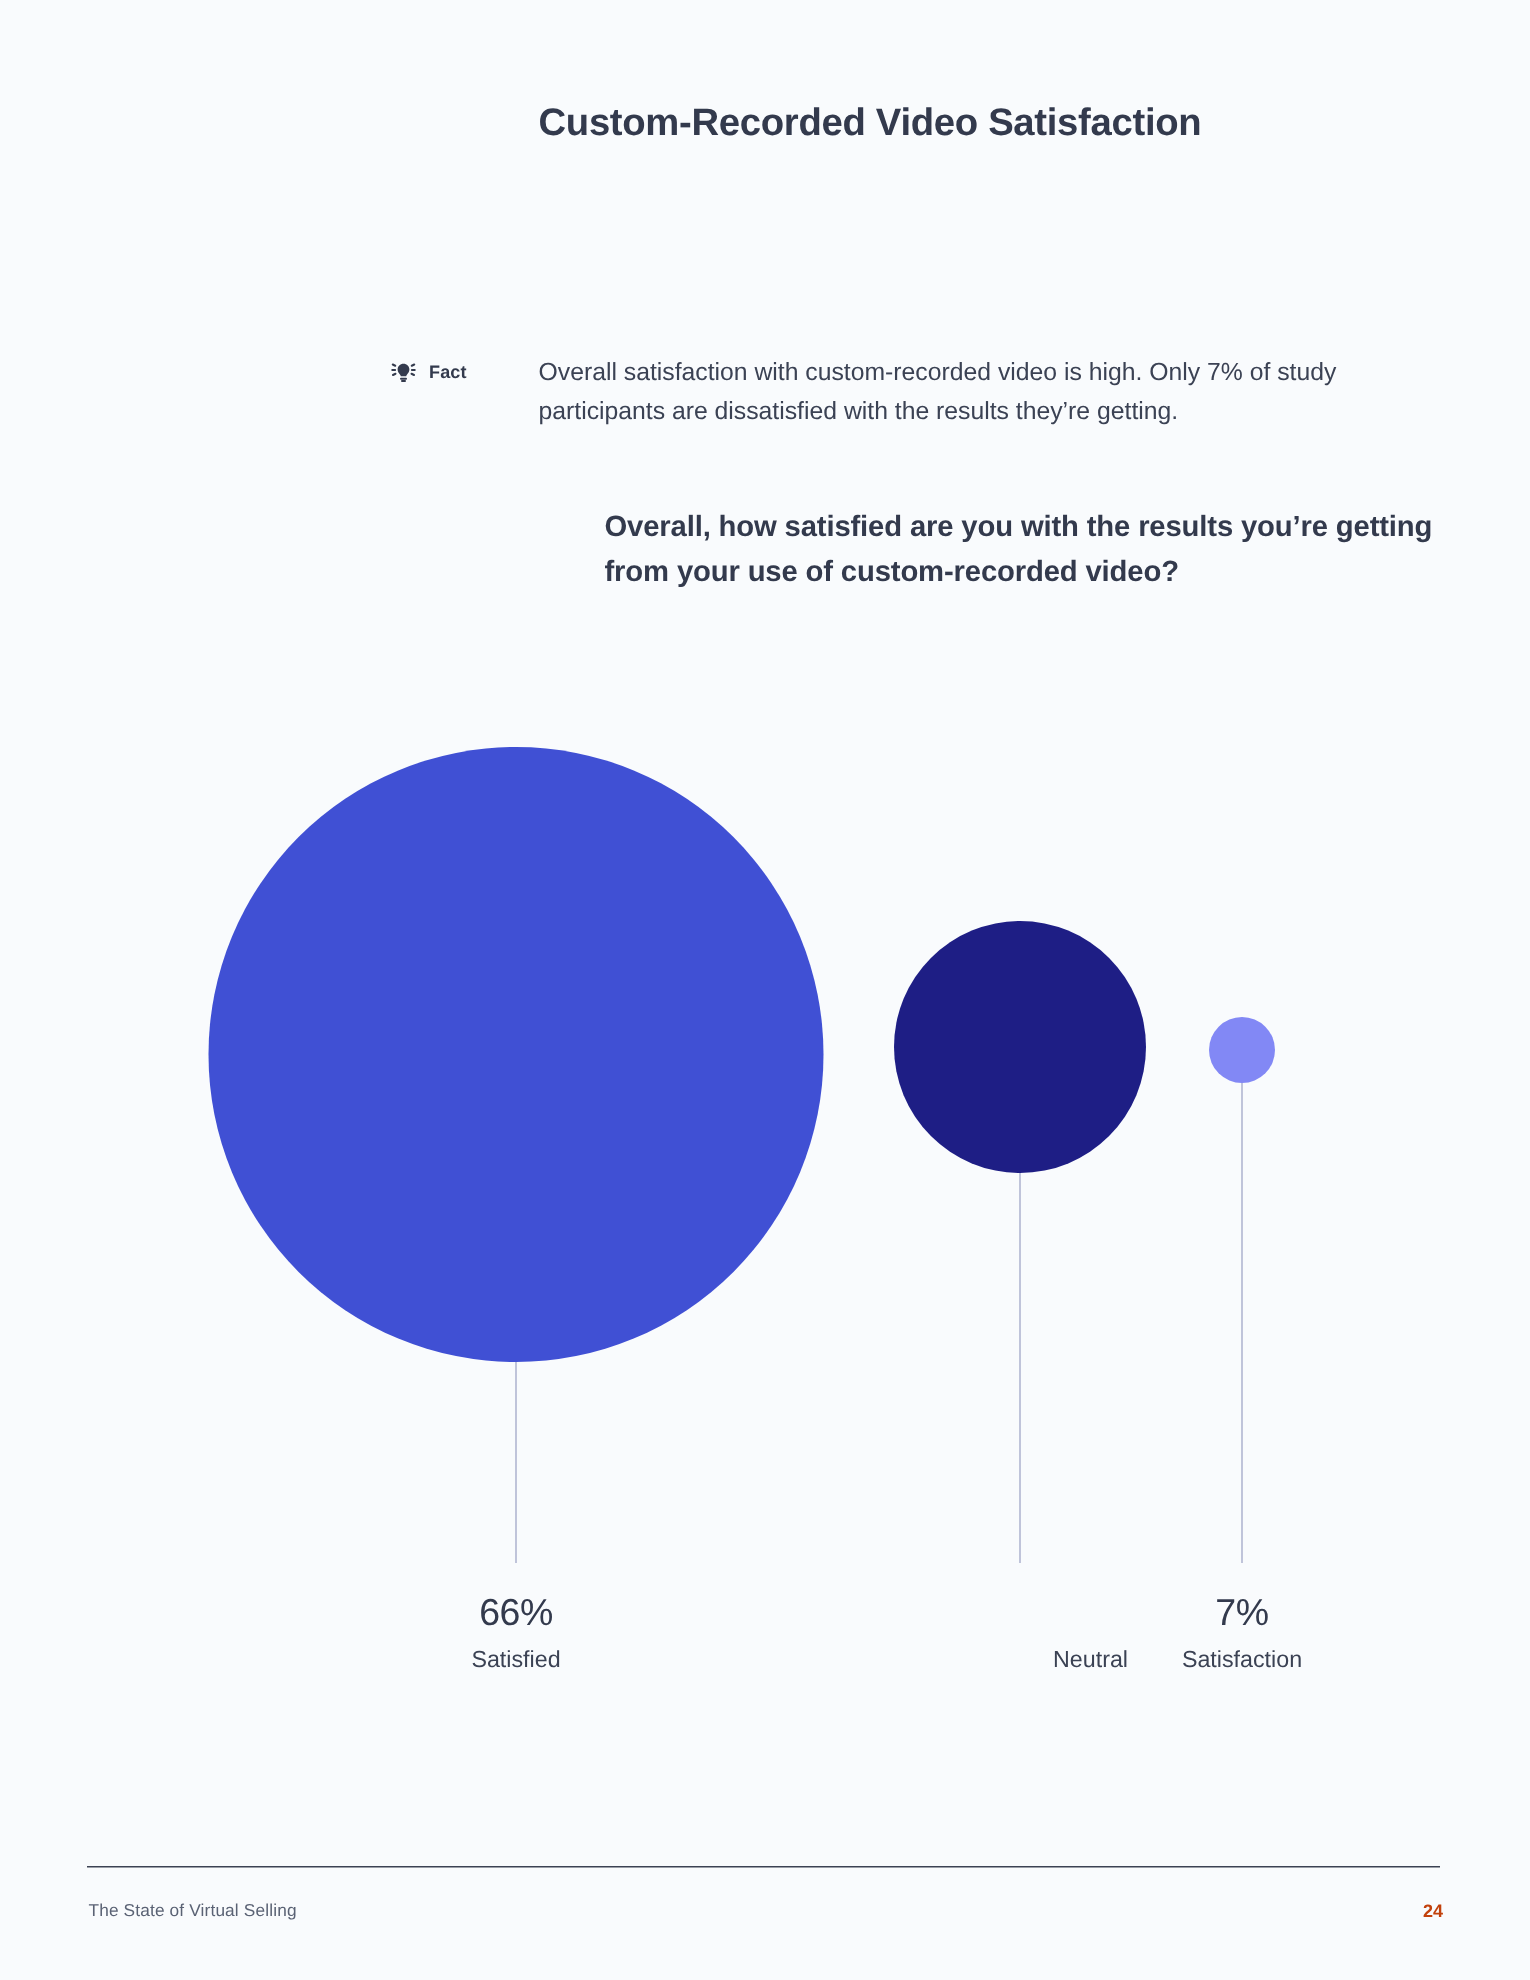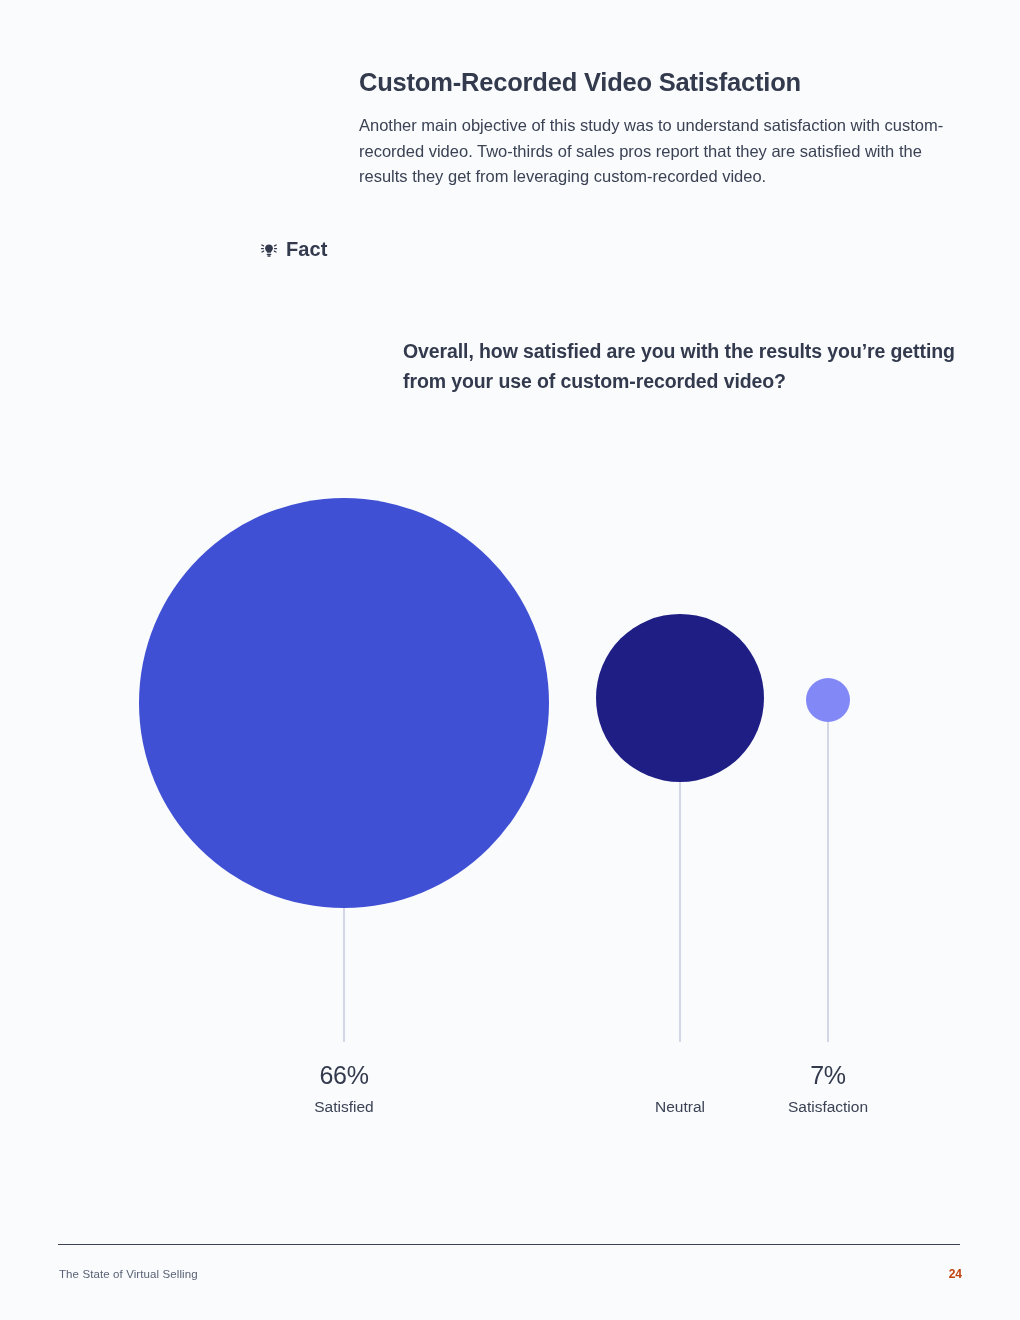--- a/index.html
+++ b/index.html
@@ -60,21 +60,21 @@
     flex: 0 0 100px;
     padding-top: 2px;
   }
   .fact-icon {
     width: 20px;
     height: 20px;
     display: block;
     flex: 0 0 20px;
   }
   .fact-label {
-    font-size: 20px;
+    font-size: 12px;
     font-weight: bold;
     color: #333a4d;
     margin-left: 7px;
     letter-spacing: 0.1px;
   }
   .fact-text {
     font-size: 16.5px;
     line-height: 25.5px;
     color: #3b4254;
     width: 560px;
@@ -117,21 +117,21 @@
   .bubble-label {
     position: absolute;
     font-size: 15.5px;
     color: #3b4254;
     text-align: center;
   }
 
   .g1-value { left: 244px; top: 1061px; width: 200px; }
   .g1-label { left: 244px; top: 1098px; width: 200px; }
   .g2-value { left: 580px; top: 1061px; width: 200px; }
-  .g2-label { left: 580px; top: 1098px; width: 200px; }
+  .g2-label { left: 552px; top: 1098px; width: 200px; text-align: right; }
   .g3-value { left: 728px; top: 1061px; width: 200px; }
   .g3-label { left: 728px; top: 1098px; width: 200px; }
 
   
   .footer-rule {
     position: absolute;
     left: 58px;
     top: 1244px;
     width: 902px;
     height: 1px;
@@ -155,40 +155,40 @@
     color: #c2410c;
   }
 </style>
 </head>
 <body>
 
 <div class="page">
 
   <div class="content-col">
     <h1 class="page-title">Custom-Recorded Video Satisfaction</h1>
-    <p class="intro-para">Another main objective of this study was to understand satisfaction with custom-recorded video. Two-thirds of sales pros report that they are satisfied with the results they get from leveraging custom-recorded video.</p>
   </div>
 
   <div class="fact-row">
     <div class="fact-tag">
       <svg class="fact-icon" viewBox="0 0 24 24">
         <g fill="none" stroke="#333a4d" stroke-width="1.6" stroke-linecap="round">
           <path d="M12 5.4c-2.7 0-4.7 2.0-4.7 4.6 0 1.7 0.9 2.8 1.7 3.7 0.5 0.6 0.8 1.0 0.8 1.6h4.4c0-0.6 0.3-1.0 0.8-1.6 0.8-0.9 1.7-2.0 1.7-3.7 0-2.6-2.0-4.6-4.7-4.6z" fill="#333a4d" stroke="none"></path>
           <path d="M10.0 17.3h4.0"></path>
           <path d="M10.8 19.2h2.4"></path>
           <path d="M3.4 6.0l2.0 1.0"></path>
           <path d="M3.0 10.3h2.3"></path>
           <path d="M3.6 14.4l2.0-1.0"></path>
           <path d="M20.6 6.0l-2.0 1.0"></path>
           <path d="M21.0 10.3h-2.3"></path>
           <path d="M20.4 14.4l-2.0-1.0"></path>
         </g>
       </svg>
       <span class="fact-label">Fact</span>
     </div>
+    <div class="fact-text">Overall satisfaction with custom-recorded video is high. Only 7% of study participants are dissatisfied with the results they’re getting.</div>
   </div>
 
   <div class="question">Overall, how satisfied are you with the results you’re getting from your use of custom-recorded video?</div>
 
   <div class="chart">
     <svg width="1020" height="1320" viewBox="0 0 1020 1320">
       <g>
         <line id="conn-0" stroke="#b9bed6" stroke-width="1.2" x1="344" x2="344" y1="908" y2="1042"></line>
         <line id="conn-1" stroke="#b9bed6" stroke-width="1.2" x1="680" x2="680" y1="782" y2="1042"></line>
         <line id="conn-2" stroke="#b9bed6" stroke-width="1.2" x1="828" x2="828" y1="722" y2="1042"></line>

